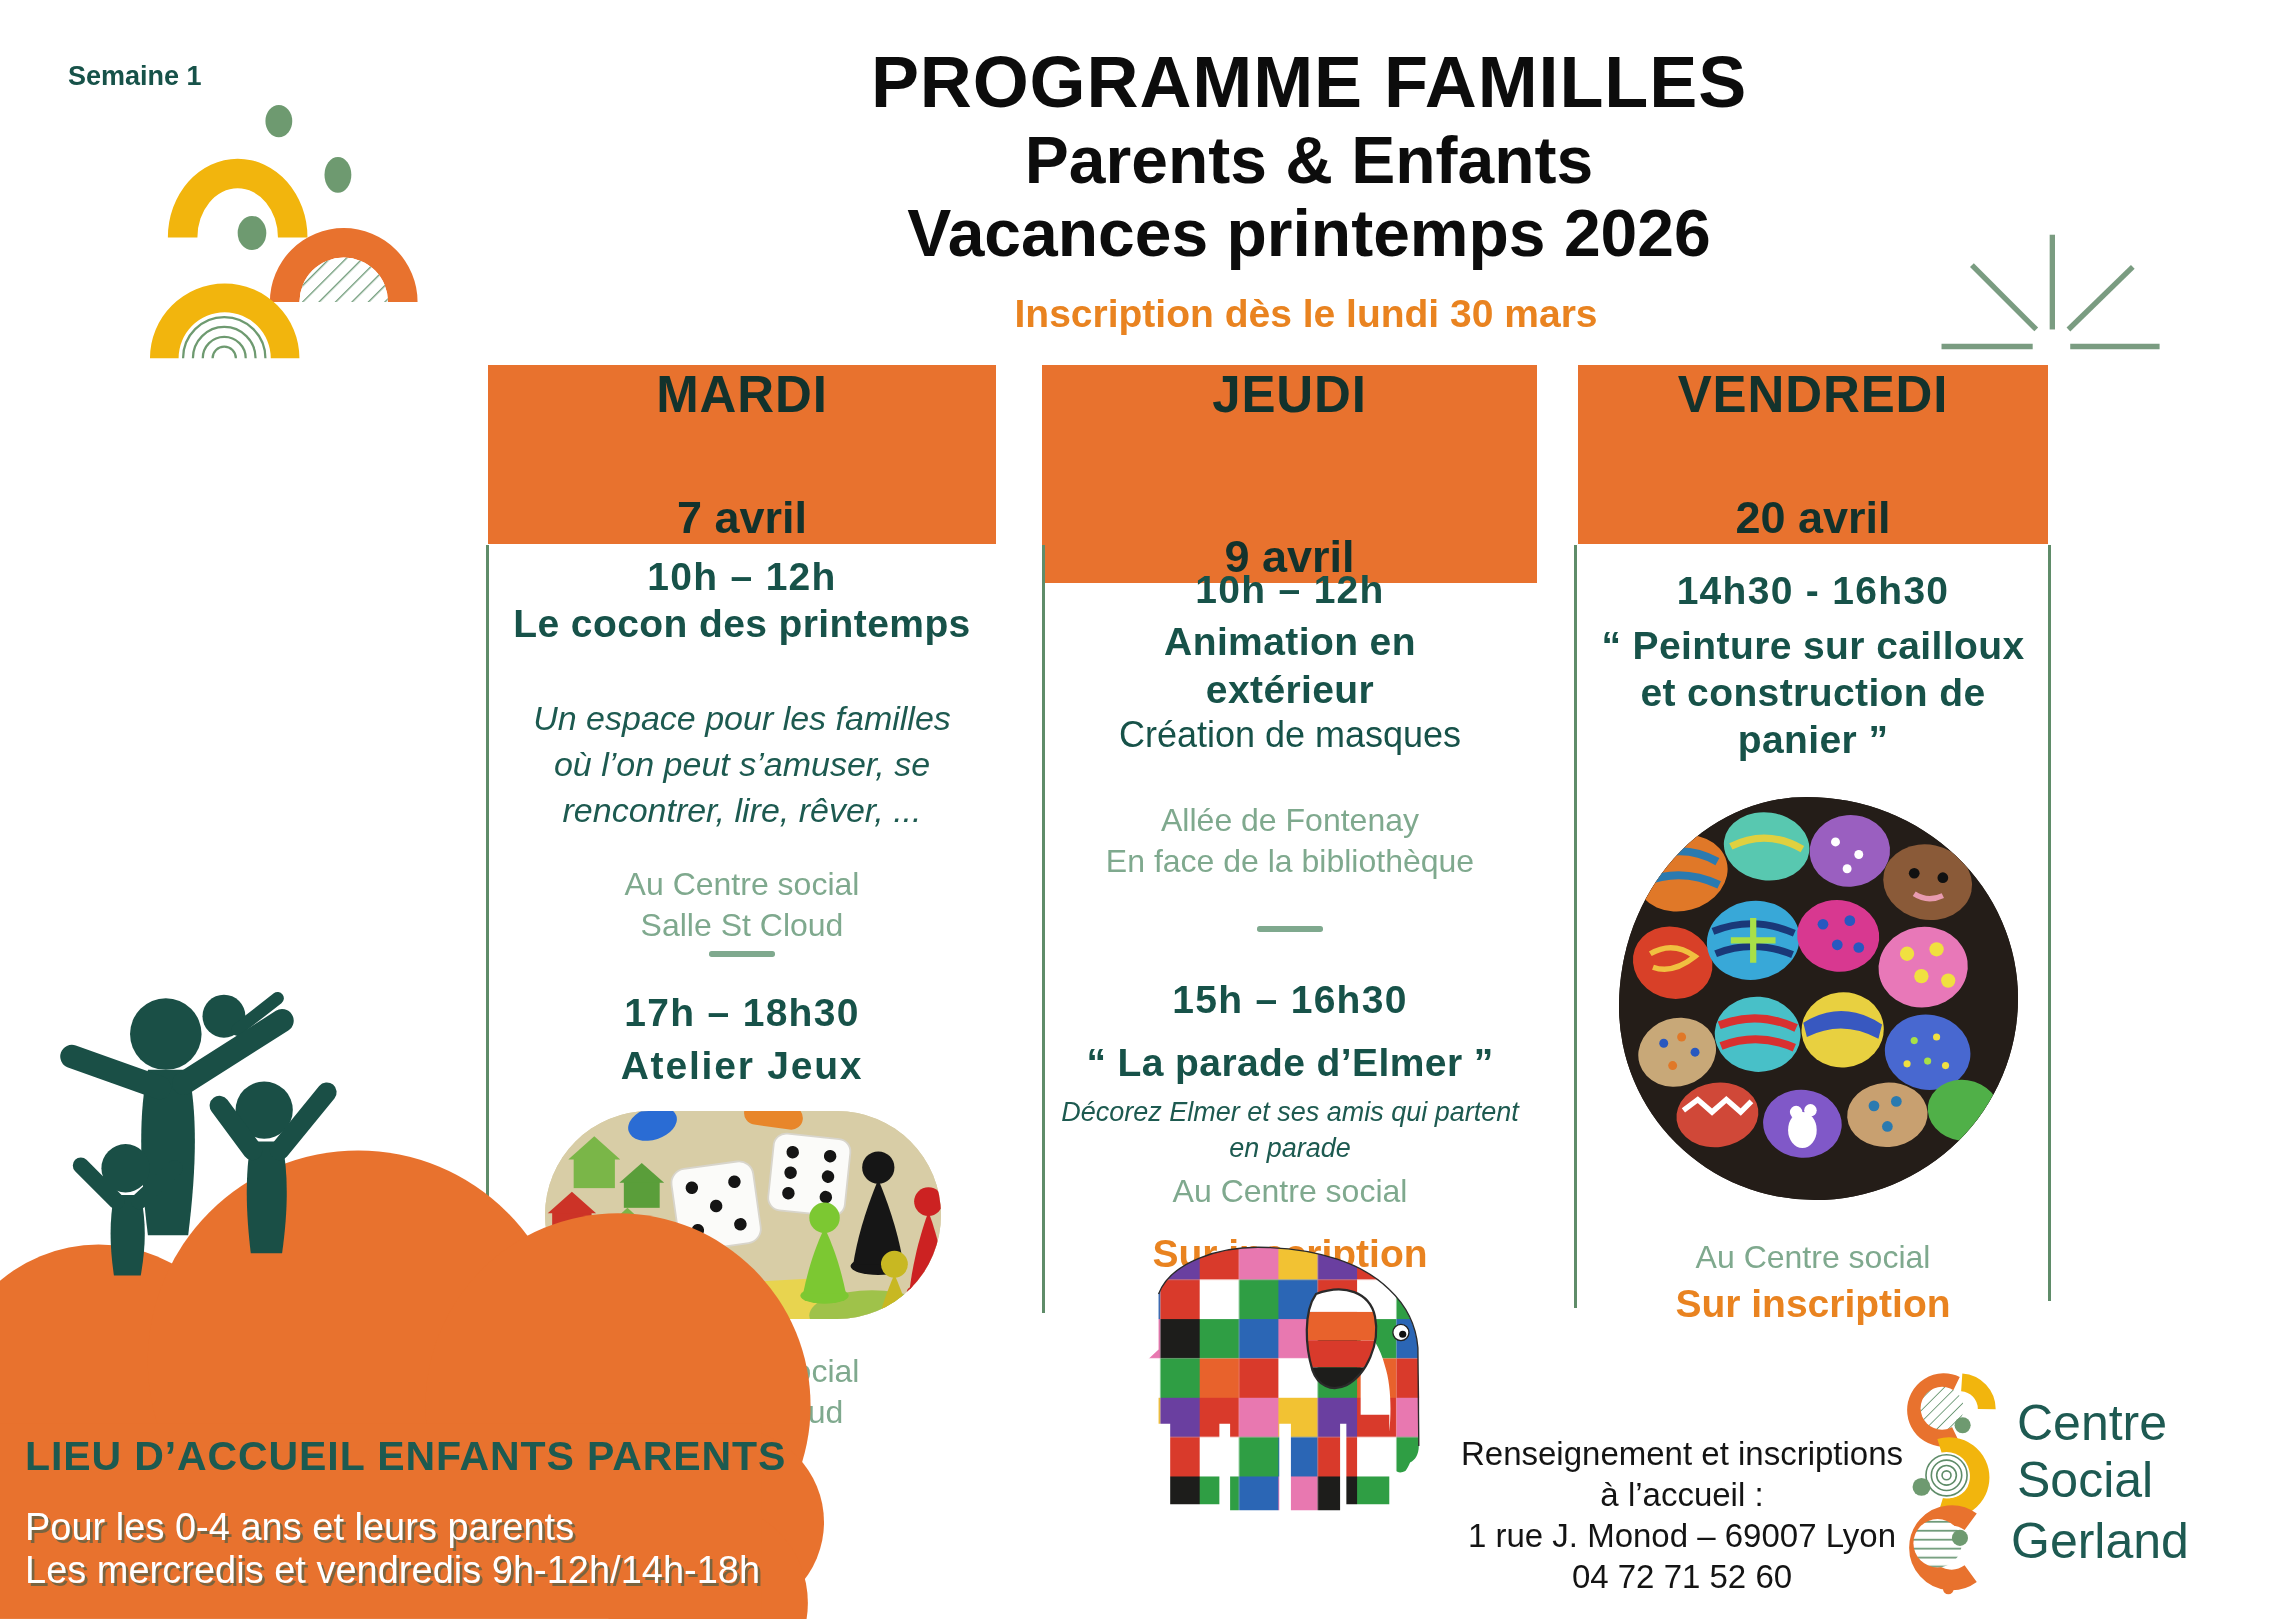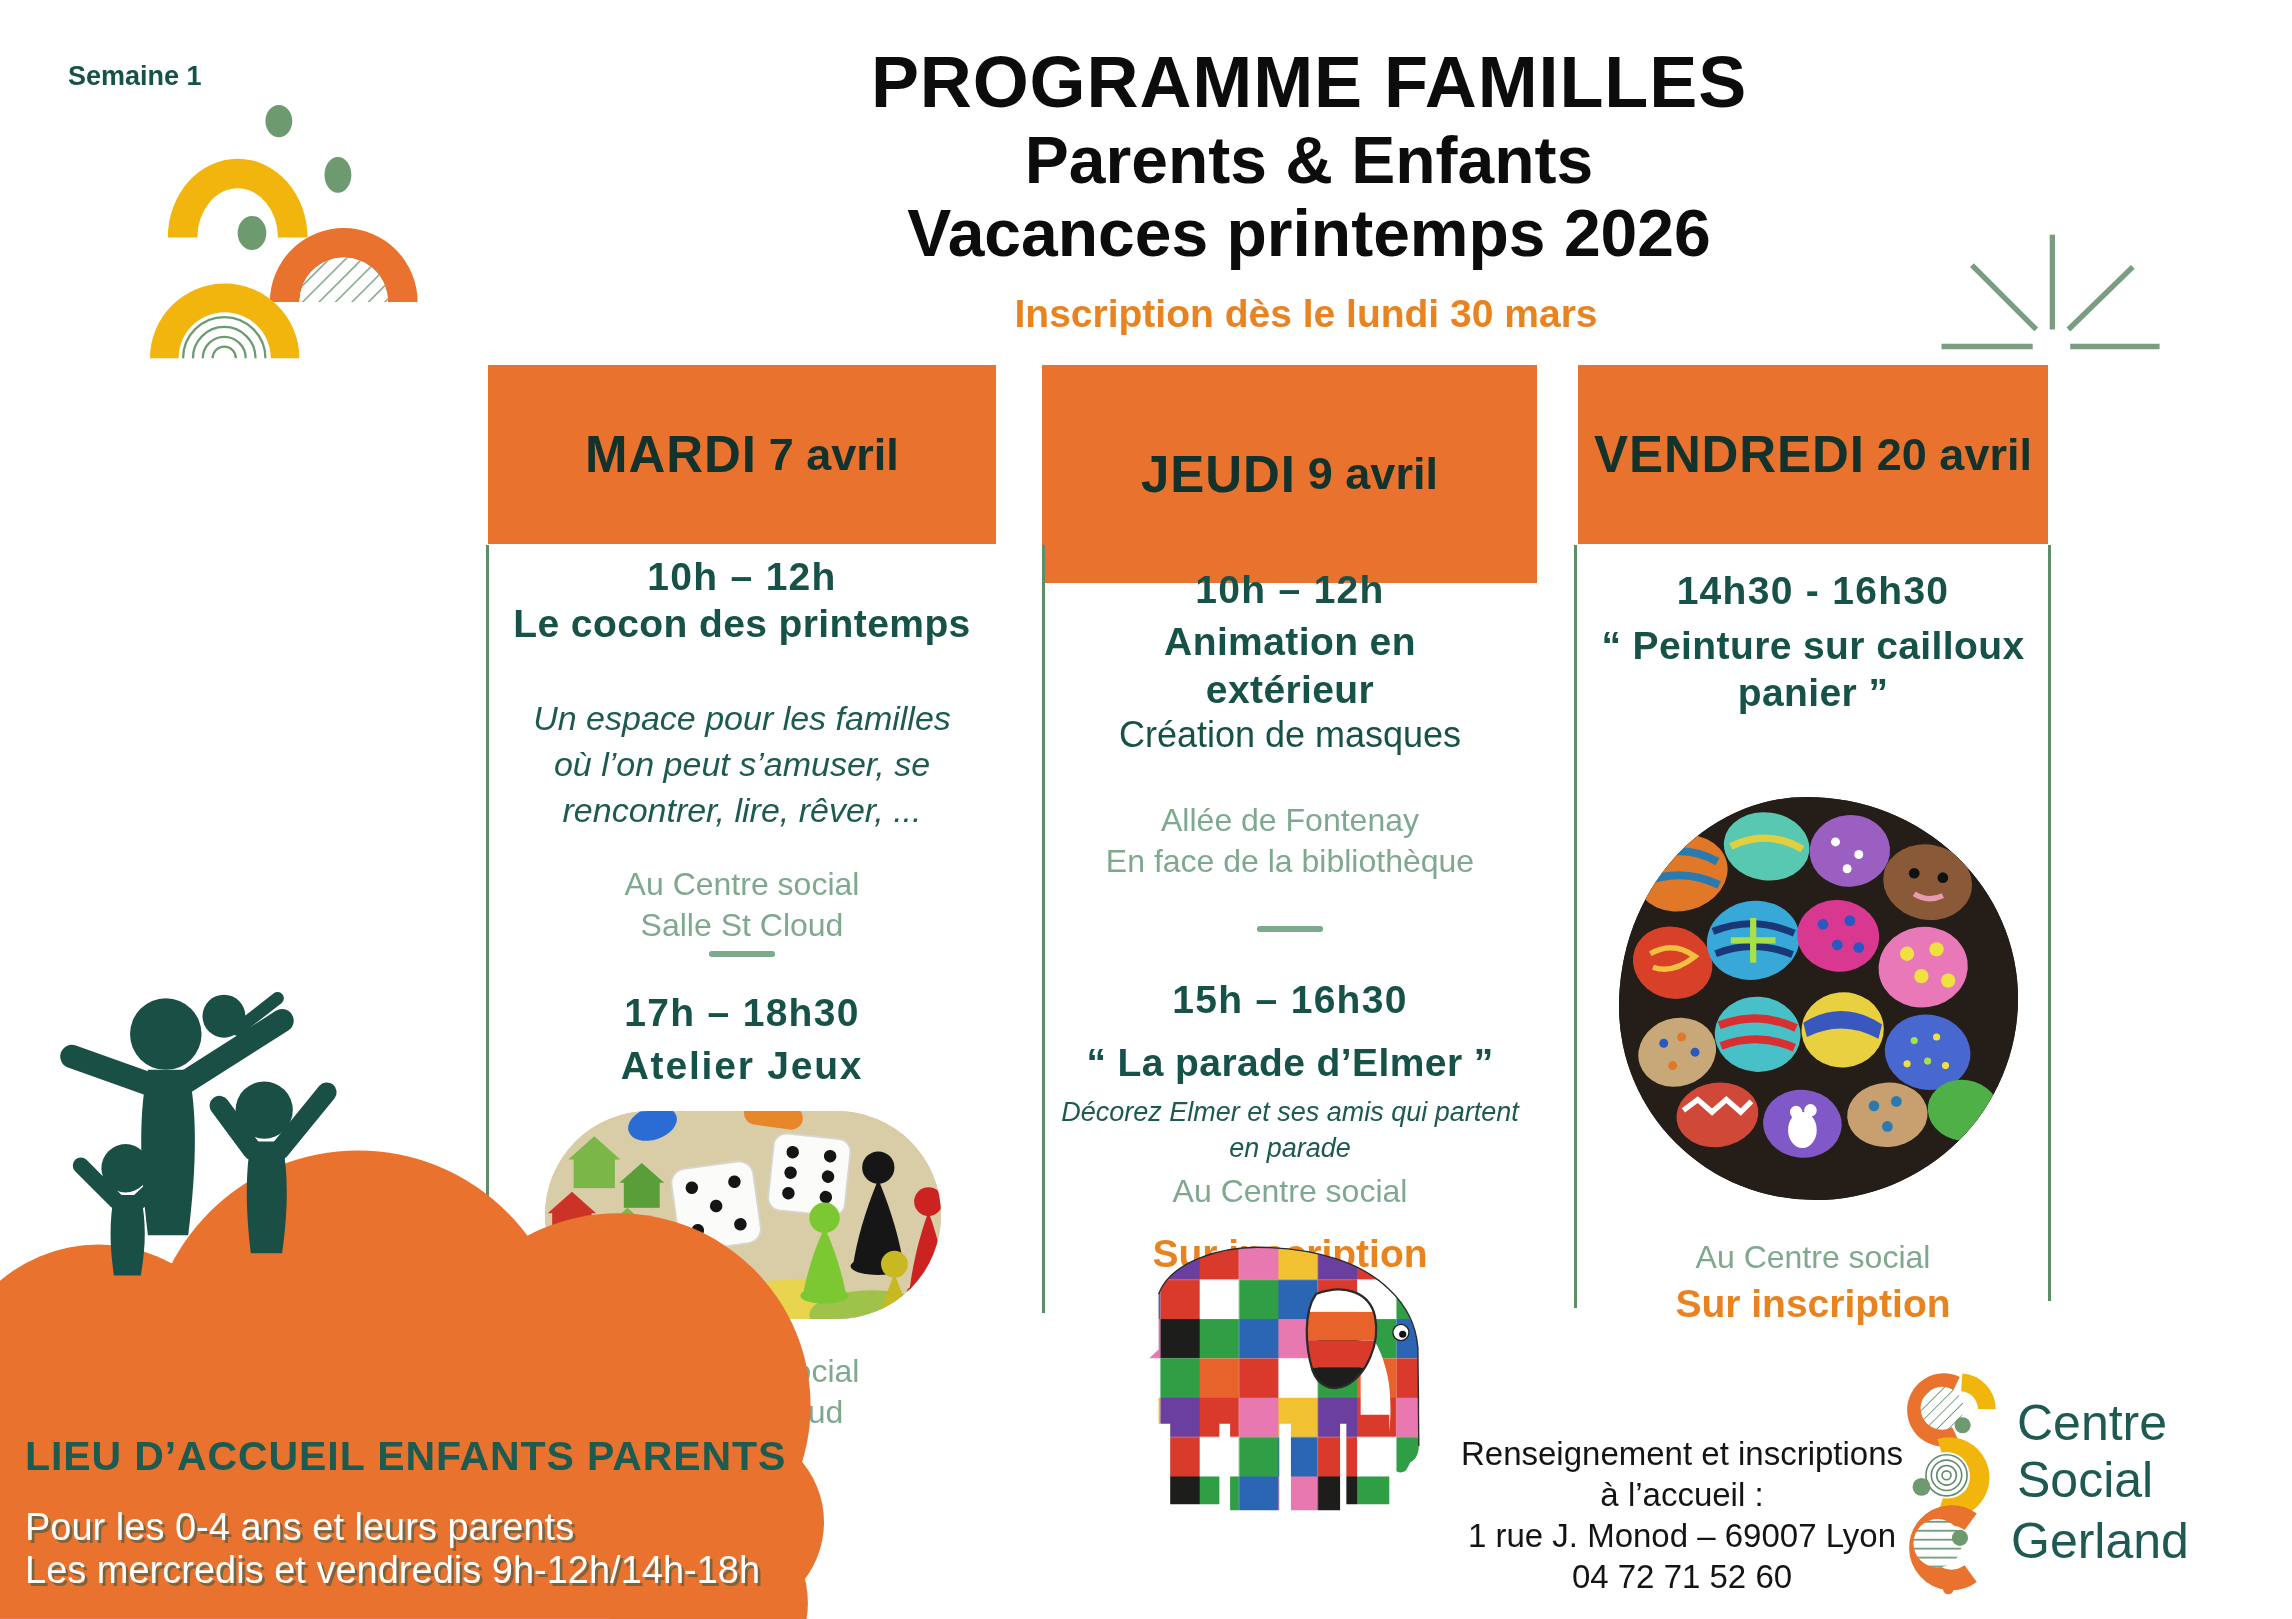--- a/index.html
+++ b/index.html
@@ -7,21 +7,21 @@
           font-family:"Liberation Sans", sans-serif;
           padding-left:32px;
           --orange:#E8722E; --accent:#E98320; --teal:#175249; --teal-dark:#13322C;
           --sage:#7FA98E; --line:#5F8C69; --ink:#0C0C0C;}
   .abs{position:absolute;}
   .ctr{transform:translateX(-50%);text-align:center;white-space:nowrap;}
   .week{font-size:27px;font-weight:700;color:var(--teal);}
   .title1{font-size:72px;font-weight:700;color:var(--ink);letter-spacing:0.9px;}
   .title2{font-size:66px;font-weight:700;color:var(--ink);}
   .subtitle{font-size:39px;font-weight:700;color:var(--accent);}
-  .dayhdr{background:var(--orange);display:flex;flex-direction:row;align-items:center;justify-content:center;gap:12px;}
+  .dayhdr{background:var(--orange);display:flex;flex-direction:column;align-items:center;justify-content:space-between;gap:12px;}
   .dayname{font-size:51px;font-weight:700;color:var(--teal-dark);letter-spacing:0.9px;}
   .daydate{font-size:45px;font-weight:700;color:var(--teal-dark);}
   .vline{width:2.7px;background:var(--line);}
   .time{font-size:39px;font-weight:700;color:var(--teal);letter-spacing:1.3px;}
   .etitle{font-size:39px;font-weight:700;color:var(--teal);letter-spacing:0.4px;}
   .edesc{font-size:34px;font-style:italic;color:#1D5A50;line-height:46px;}
   .esub{font-size:36px;color:var(--teal);}
   .loc{font-size:32px;color:var(--sage);line-height:41px;}
   .divider{width:66px;height:6.3px;background:var(--sage);border-radius:2.7px;transform:translateX(-50%);}
   .note{font-size:27px;font-style:italic;color:#1D5A50;line-height:36px;}
@@ -246,20 +246,21 @@
     </g>
     <path d="M218 60 C250 48 278 58 284 85 C290 115 275 150 252 162 C235 170 220 162 214 145 C206 118 204 80 218 60 Z" fill="none" stroke="#2a2a2a" stroke-width="2.5"></path>
     <circle cx="313" cy="103" r="9" fill="#ffffff" stroke="#222" stroke-width="1.5"></circle>
     <circle cx="315" cy="105" r="4" fill="#111"></circle>
     <path d="M42 60 C55 25 110 5 165 8 C220 10 270 25 300 55 C318 72 330 95 332 120 L333 230" fill="none" stroke="#2a2a2a" stroke-width="1.5"></path>
   </svg>
 
   <div class="abs ctr time" style="left:1813px;top:569px;">14h30 - 16h30</div>
   <div class="abs ctr etitle" style="left:1813px;top:622px;line-height:47px;">
     <div>“ Peinture sur cailloux</div>
+    <div>et construction de</div>
     <div>panier ”</div>
   </div>
 
   <div class="abs photo" style="left:1619px;top:797px;width:399px;height:403px;border-radius:47% 53% 51% 49% / 52% 50% 50% 48%;background:#241d18;">
     <svg width="399" height="403" viewBox="0 0 446 450">
       <rect width="446" height="450" fill="#241d18"></rect>
       <g>
         <ellipse cx="70" cy="85" rx="52" ry="42" fill="#e07828" transform="rotate(-15 70 85)"></ellipse>
         <path d="M30 70 Q70 50 110 72 M28 95 Q70 78 112 98" stroke="#2a7ab0" stroke-width="9" fill="none"></path>
         <ellipse cx="165" cy="55" rx="48" ry="38" fill="#58c8b0" transform="rotate(8 165 55)"></ellipse>

